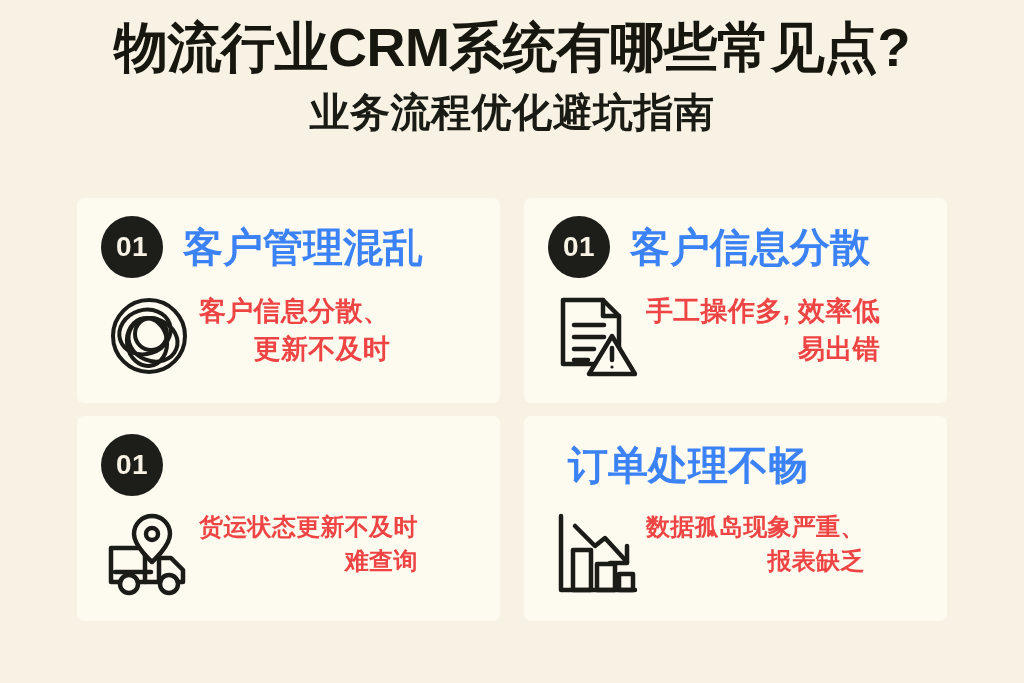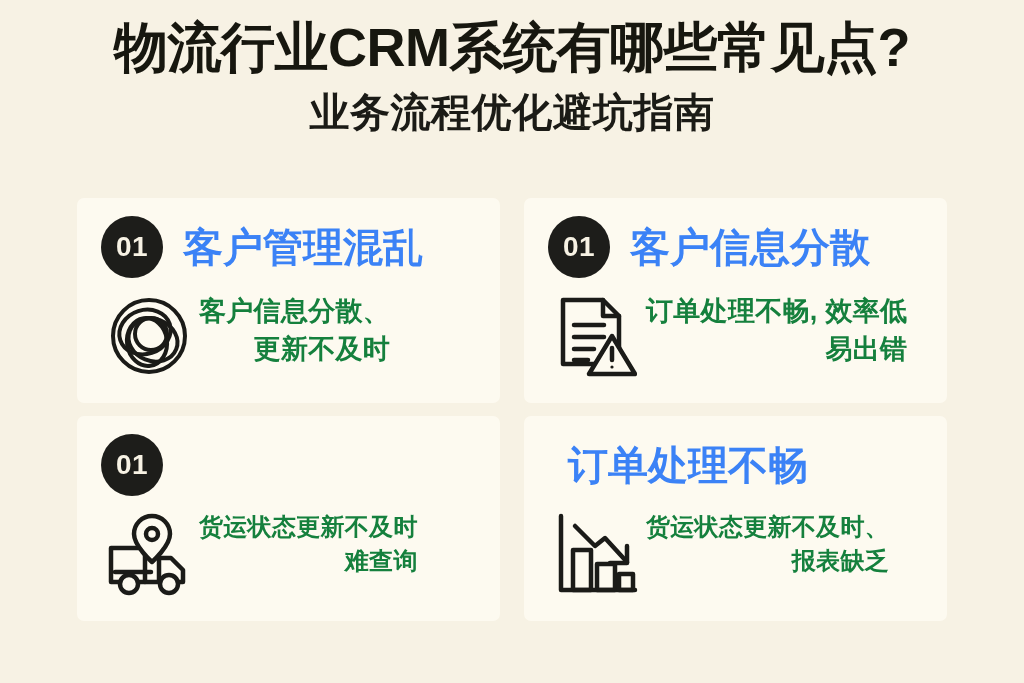--- a/index.html
+++ b/index.html
@@ -113,21 +113,21 @@
     padding-top: 6px;
     box-sizing: border-box;
   }
   .icon-wrap svg {
     display: block;
   }
   .desc {
     font-size: 27px;
     font-weight: 600;
     line-height: 1.42;
-    color: #15803d;
+    color: #ef4444;
     margin-left: 2px;
     padding-top: 6px;
     white-space: pre-line;
     letter-spacing: 0.3px;
   }
   .card.wide .desc { font-size: 24px; }
 </style>
 </head>
 <body>
 
@@ -172,21 +172,21 @@
             <path d="M48 8 v16 h16"></path>
             <path d="M19 33 h30"></path>
             <path d="M19 45 h30"></path>
             <path d="M19 57 h20"></path>
             <path d="M19 68 h14"></path>
             <path d="M57 44 L80 82 H34 Z" fill="#fdfaf0"></path>
             <path d="M57 56 v12"></path>
             <circle cx="57" cy="75" r="1.6" fill="#1b1b18" stroke="none"></circle>
           </svg>
         </div>
-        <div class="desc">订单处理不畅, 效率低
+        <div class="desc">手工操作多, 效率低
 易出错</div>
       </div>
     </div>
 
     <div class="card wide">
       <div class="card-head">
         <div class="badge">01</div>
       </div>
       <div class="card-body">
         <div class="icon-wrap">
@@ -214,19 +214,19 @@
         <div class="icon-wrap">
           <svg width="86" height="88" viewBox="0 0 86 88" fill="none" stroke="#1b1b18" stroke-width="4.5" stroke-linecap="round" stroke-linejoin="round">
             <path d="M8 6 V80 H82"></path>
             <path d="M20 40 h18 v40 H20 Z"></path>
             <path d="M44 54 h18 v26 H44 Z"></path>
             <path d="M66 64 h14 v16 H66 Z"></path>
             <path d="M22 16 L42 36 L52 28 L74 52"></path>
             <path d="M74 36 v17 h-17"></path>
           </svg>
         </div>
-        <div class="desc">货运状态更新不及时、
+        <div class="desc">数据孤岛现象严重、
 报表缺乏</div>
       </div>
     </div>
 
   </div>
 </div>
 
 </body></html>

